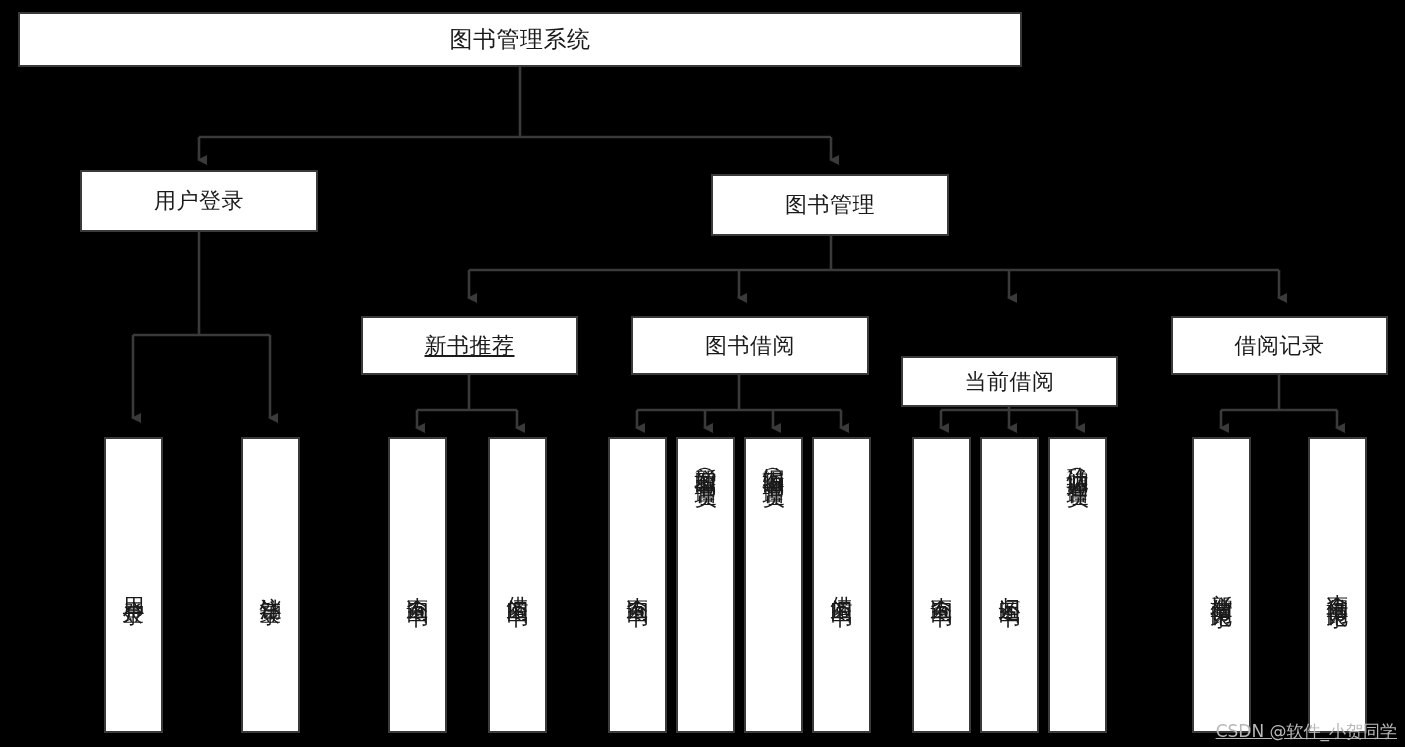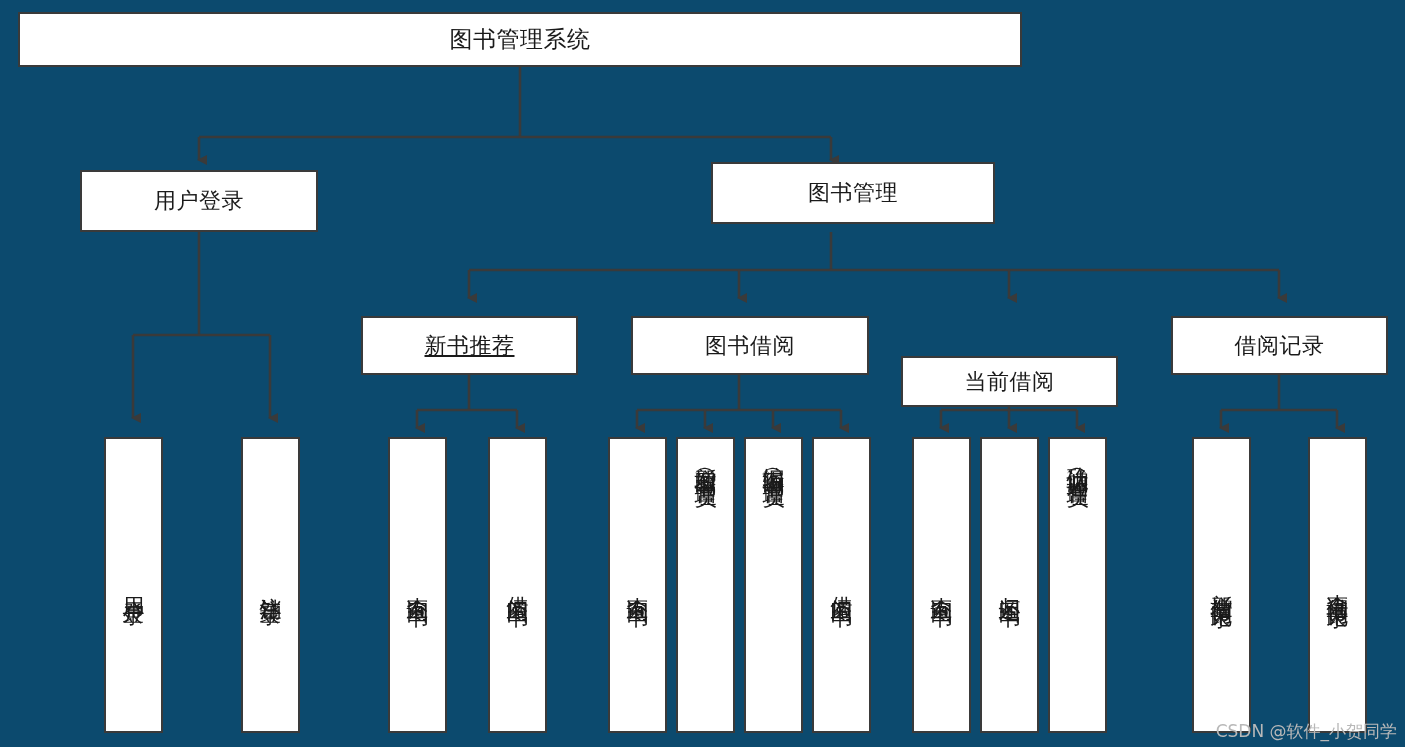--- a/index.html
+++ b/index.html
@@ -8,21 +8,21 @@
     padding: 0;
     background: #ffffff;
   }
   body {
     font-family: "DejaVu Sans", "Liberation Sans", sans-serif;
   }
   #canvas {
     position: relative;
     width: 1405px;
     height: 747px;
-    background: #0c4a6e;
+    background: #000000;
     overflow: hidden;
   }
   #edges {
     position: absolute;
     left: 0;
     top: 0;
     width: 1405px;
     height: 747px;
     pointer-events: none;
   }
@@ -68,20 +68,21 @@
     white-space: nowrap;
   }
   #watermark {
     position: absolute;
     right: 8px;
     bottom: 4px;
     font-size: 17px;
     color: #b8b8b8;
     white-space: nowrap;
     font-family: "DejaVu Sans", "Liberation Sans", sans-serif;
+    text-decoration: underline;
   }
 </style>
 </head>
 <body>
 
 <div id="canvas">
 
   <svg id="edges" viewBox="0 0 1405 747" xmlns="http://www.w3.org/2000/svg">
     <defs>
       <marker id="arrow" markerWidth="10" markerHeight="10" refX="5" refY="8" orient="auto" markerUnits="userSpaceOnUse">
@@ -133,21 +134,21 @@
     </g>
   </svg>
 
   <div class="node horiz root" style="left:18px; top:12px; width:1004px; height:55px;">
     <span class="label">图书管理系统</span>
   </div>
 
   <div class="node horiz" style="left:80px; top:170px; width:238px; height:62px;">
     <span class="label">用户登录</span>
   </div>
-  <div class="node horiz" style="left:711px; top:162px; width:284px; height:62px;">
+  <div class="node horiz" style="left:711px; top:174px; width:238px; height:62px;">
     <span class="label">图书管理</span>
   </div>
 
   <div class="node horiz" style="left:361px; top:316px; width:217px; height:59px;text-decoration:underline;">
     <span class="label">新书推荐</span>
   </div>
   <div class="node horiz" style="left:631px; top:316px; width:238px; height:59px;">
     <span class="label">图书借阅</span>
   </div>
   <div class="node horiz" style="left:901px; top:316px; width:217px; height:51px;margin-top:40px;">

